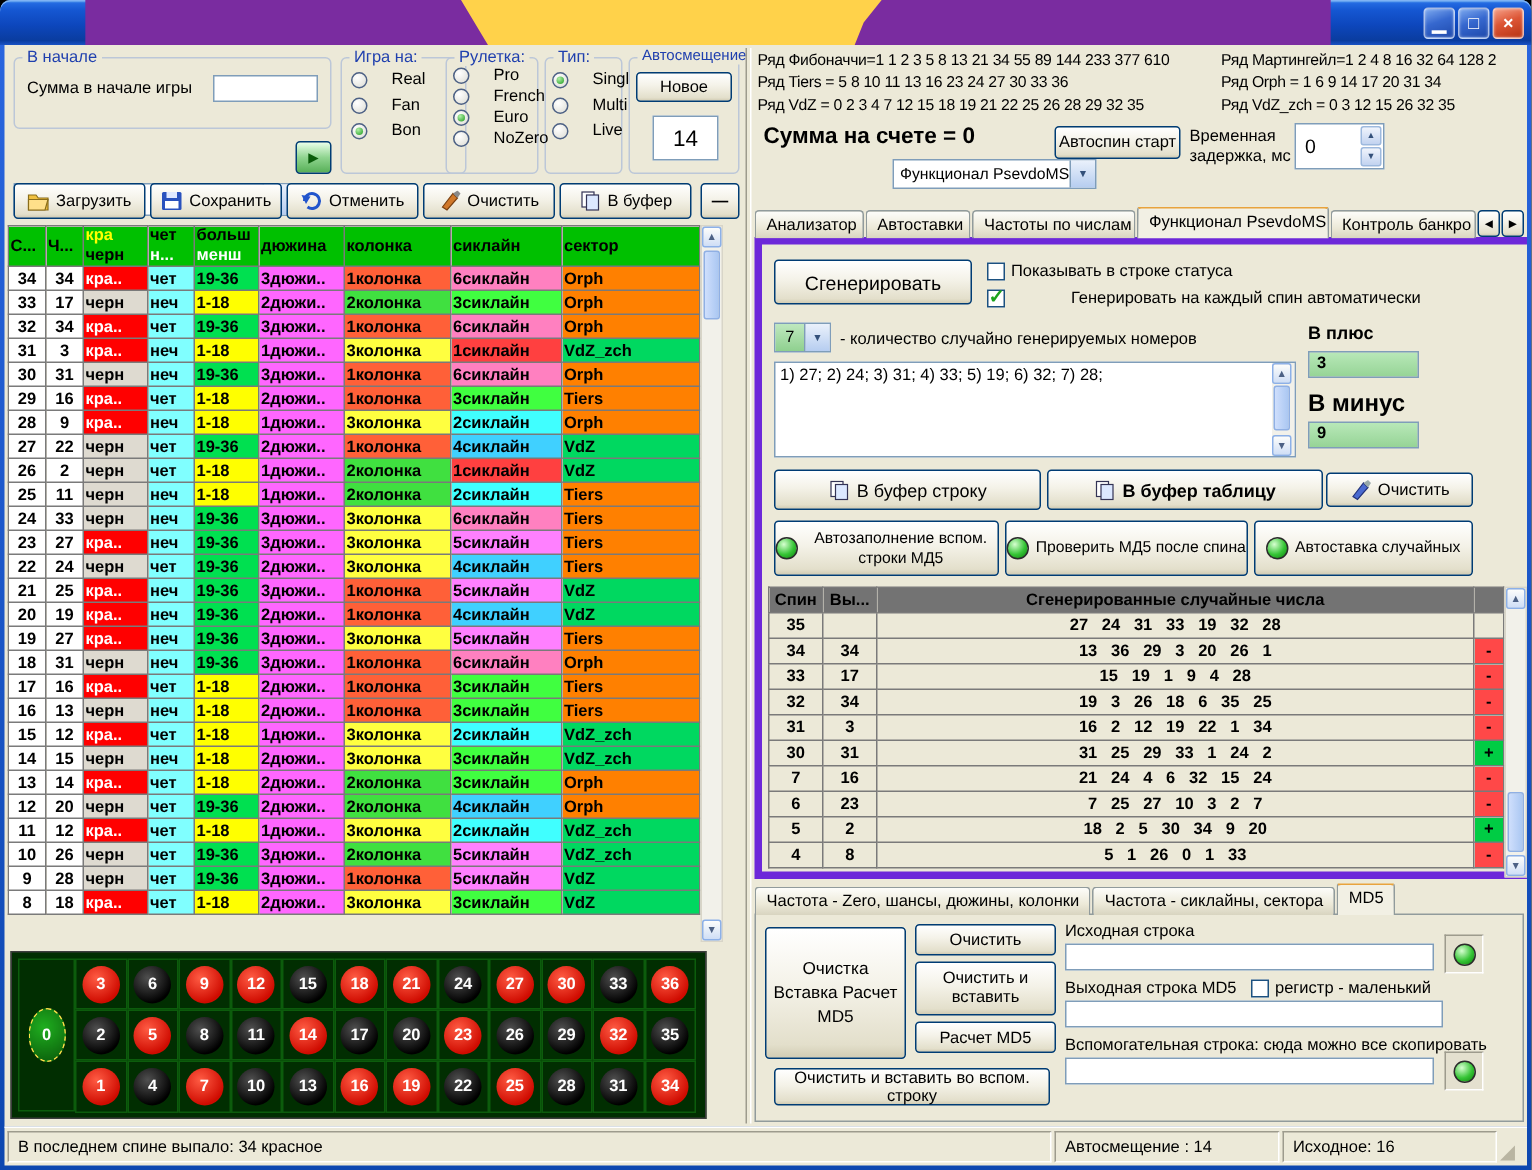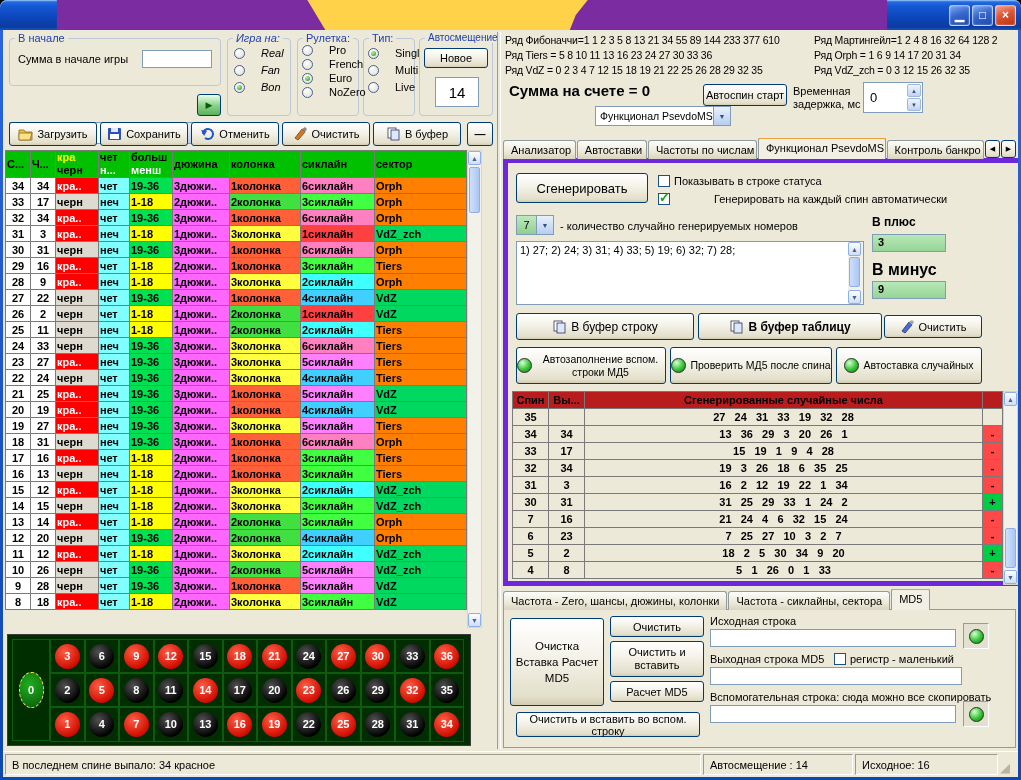--- a/index.html
+++ b/index.html
@@ -102,21 +102,21 @@
 #gen-text .vscroll{right:0;top:0;height:62px;border:none;}
 #copy-row-btn{left:8px;top:150px;width:178px;height:27px;font-size:12px;}
 #copy-table-btn{left:190px;top:150px;width:184px;height:27px;font-size:12px;font-weight:bold;}
 #clear-btn{left:376px;top:152px;width:98px;height:23px;}
 #autofill-btn{left:8px;top:184px;width:150px;height:37px;line-height:13px;font-size:10.5px;}
 #check-btn{left:162px;top:184px;width:162px;height:37px;line-height:13px;font-size:10.5px;}
 #autobet-btn{left:328px;top:184px;width:146px;height:37px;line-height:13px;font-size:10.5px;}
 #gen-table-wrap{left:4px;top:228px;width:506px;height:194px;}
 #gen-table{border-collapse:collapse;table-layout:fixed;width:490px;}
 #gen-table td{border:1px solid #7a7a7a;height:17px;font-weight:bold;font-size:11px;text-align:center;overflow:hidden;white-space:pre;}
-#gen-table .gh td{background:#b91c1c;}
+#gen-table .gh td{background:#737373;}
 .res-m{background:#ff4848;}
 .res-p{background:#00cc44;}
 #md5-panel{position:absolute;left:2px;top:579px;width:513px;height:139px;border:1px solid #919b9c;background:#ece9d8;}
 #md5-panel>*{position:absolute;}
 #md5-big-btn{left:6px;top:8px;width:94px;height:88px;white-space:normal;line-height:16px;font-size:11.5px;padding:4px;}
 #md5-clear{left:106px;top:6px;width:94px;height:21px;}
 #md5-clearpaste{left:106px;top:31px;width:94px;height:36px;line-height:13px;}
 #md5-calc{left:106px;top:71px;width:94px;height:21px;}
 #md5-bottom-btn{left:12px;top:102px;width:184px;height:25px;}
 #md5-src-lbl{left:206px;top:5px;}
@@ -158,21 +158,21 @@
       </div>
 
       <div class="combo" id="preset-combo" style="position:absolute;left:6px;top:64px;width:184px;height:22px;margin-top:28px;">
         <span class="val">1Melonati</span>
         <span class="arr">▼</span>
       </div>
       <button class="xp-btn" id="play-btn" style="position:absolute;left:194px;top:64px;width:24px;height:22px;background:linear-gradient(#eaffea,#8fd48f 50%,#58b058);color:#0a5c0a;font-size:9px;">
           <span>▶</span>
         </button>
 
-      <div class="grp" id="grp-game" style="left:224px;top:8px;width:64px;height:78px;font-style:italic;">
+      <div class="grp" id="grp-game" style="left:224px;top:8px;width:84px;height:78px;">
         <span class="legend">Игра на:</span>
         <div class="radio-row" style="margin-top:8px;">
             <span class="radio"></span>
             <span>Real</span>
           </div>
         <div class="radio-row">
             <span class="radio"></span>
             <span>Fan</span>
           </div>
         <div class="radio-row">

